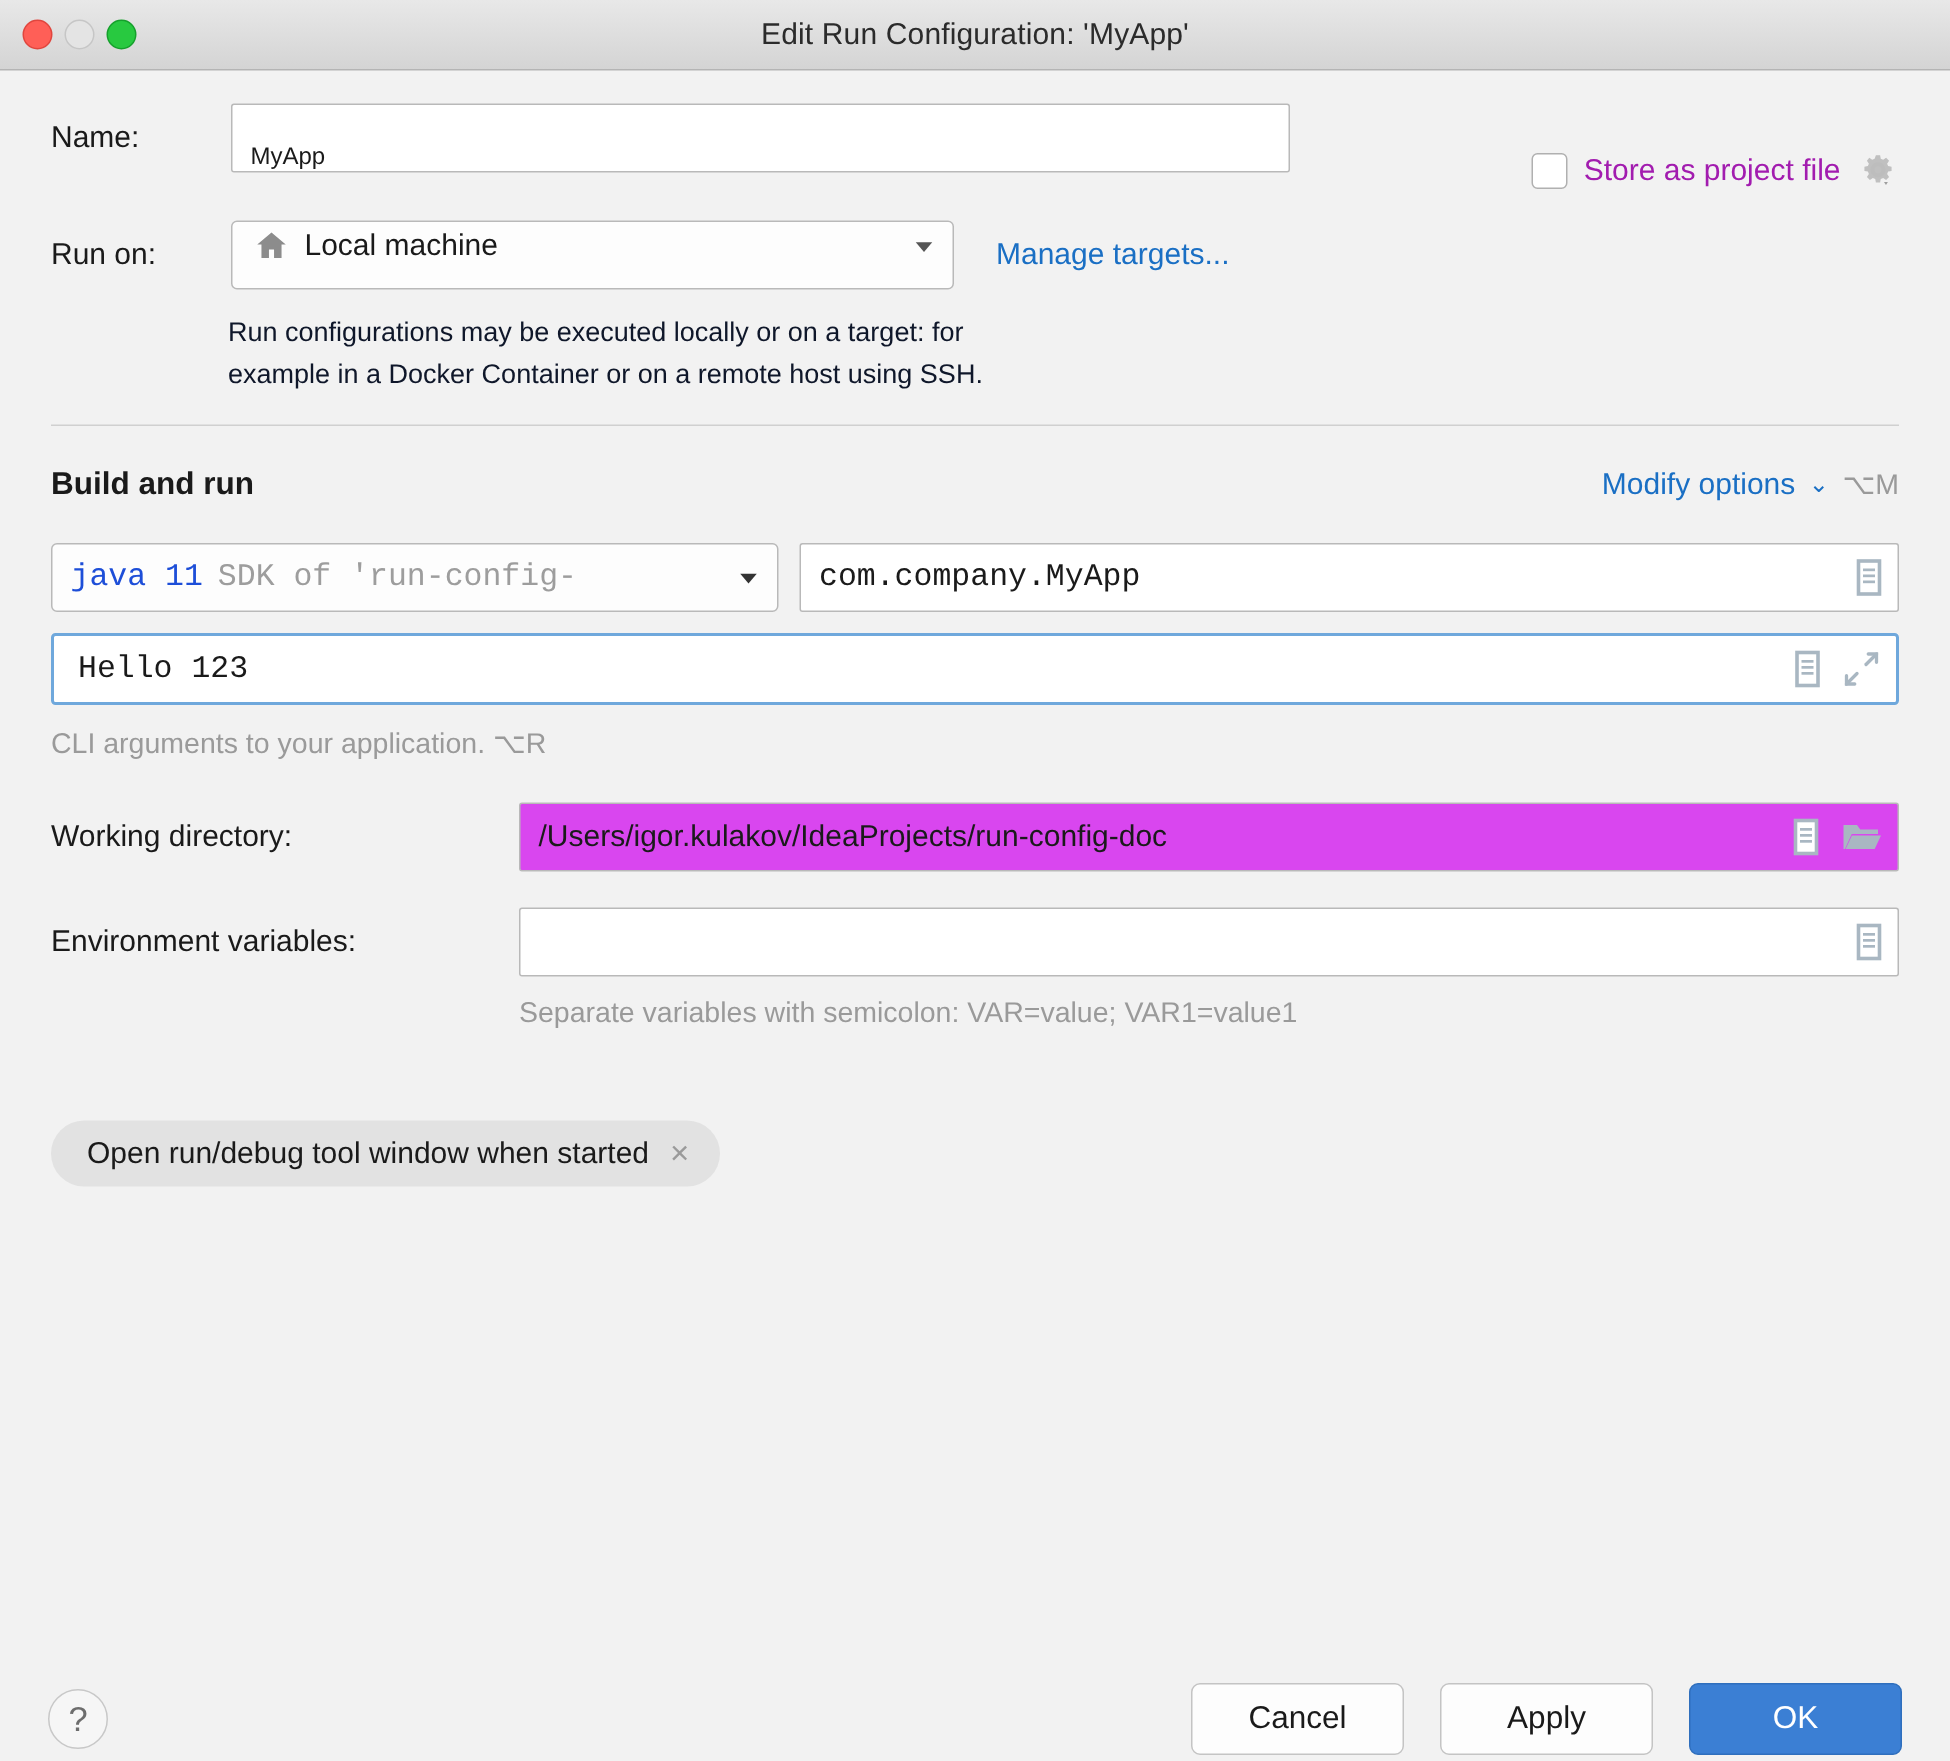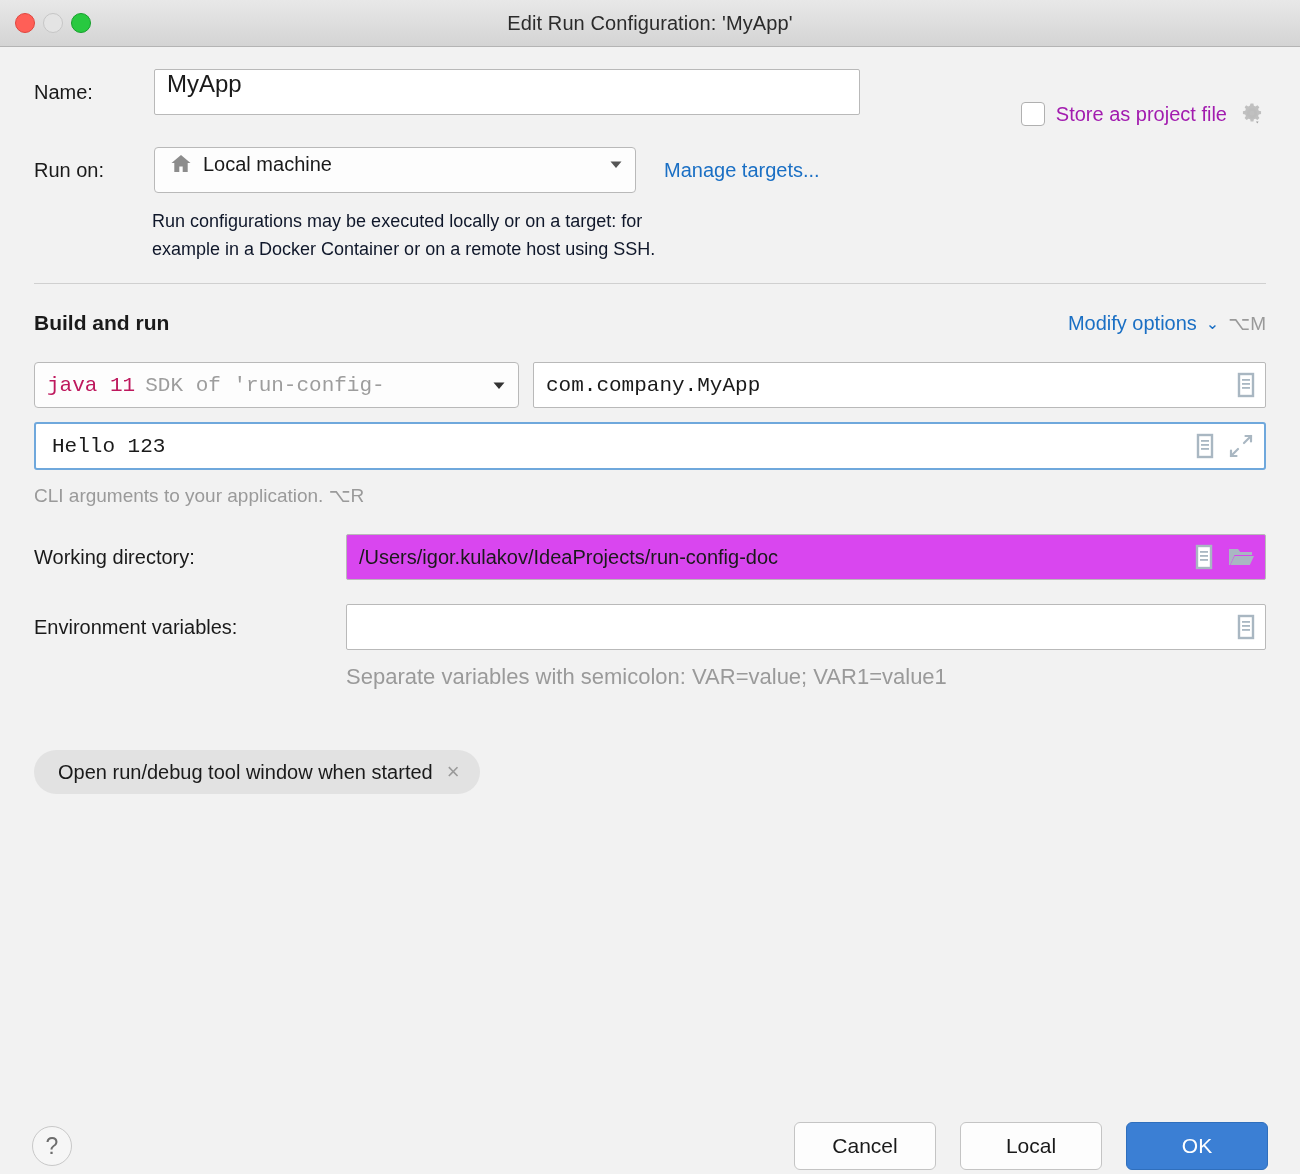--- a/index.html
+++ b/index.html
@@ -34,22 +34,22 @@
 
   .row{ display:flex; align-items:center; }
 
   .label{ font-size:20px; color:#1a1a1a; }
 
   
   .name-row{ margin-top:22px; height:46px; }
   .name-label{ width:120px; }
   .textfield{
     background:#ffffff; border:1px solid #b9b9b9; border-radius:2px;
-    height:46px; display:flex; align-items:flex-start; padding:0 12px;
-    font-size:24px; color:#1a1a1a;
+    height:46px; display:flex; align-items:flex-end; padding:0 12px;
+    font-size:16px; color:#1a1a1a;
   }
   .name-field{ width:706px; }
 
   .store-box{
     position:absolute; right:34px; top:22px; display:flex; align-items:center; height:46px; gap:11px;
   }
   .checkbox{
     width:24px; height:24px; background:#fff; border:1px solid #b0b0b0; border-radius:4px;
   }
   .store-label{ font-size:20px; color:#a21caf; }
@@ -82,21 +82,21 @@
   .shortcut{ color:#9a9a9a; font-size:19px; }
 
   
   .mono{ font-family:"Liberation Mono", monospace; }
   .build-row{ display:flex; margin-top:22px; gap:14px; }
   .sdk-combo{
     width:485px; height:46px; background:#fdfdfd; border:1px solid #b9b9b9; border-radius:4px;
     display:flex; align-items:center; padding:0 10px 0 12px; font-size:21px;
     overflow:hidden; white-space:nowrap;
   }
-  .sdk-main{ color:#be185d; }
+  .sdk-main{ color:#1d4ed8; }
   .sdk-sub{ color:#9d9d9d; margin-left:10px; }
   .sdk-combo .caret{ margin-left:auto; padding-left:6px; }
   .class-field{
     flex:1; height:46px; background:#fff; border:1px solid #b9b9b9; border-radius:2px;
     display:flex; align-items:center; padding:0 8px 0 12px; font-size:21px; color:#1a1a1a;
   }
   .class-field .fieldicons{ margin-left:auto; display:flex; align-items:center; gap:8px; }
 
   
   .args-field{
@@ -118,21 +118,21 @@
   .wd-field .fieldicons{ margin-left:auto; display:flex; align-items:center; gap:12px; }
 
   
   .env-row{ display:flex; align-items:center; margin-top:24px; height:46px; }
   .env-label{ width:312px; font-size:20px; color:#1a1a1a; }
   .env-field{
     flex:1; height:46px; background:#fff; border:1px solid #b9b9b9; border-radius:2px;
     display:flex; align-items:center; padding:0 8px 0 12px; font-size:20px; color:#1a1a1a;
   }
   .env-field .fieldicons{ margin-left:auto; display:flex; align-items:center; }
-  .env-hint{ color:#9a9a9a; font-size:22px; margin-top:14px; margin-left:312px; }
+  .env-hint{ color:#9a9a9a; font-size:19px; margin-top:14px; margin-left:312px; }
 
   
   .chip-wrap{ margin-top:60px; }
   .chip{
     display:inline-flex; align-items:center; gap:14px;
     background:#e2e2e2; border-radius:22px; height:44px; padding:0 20px 0 24px;
     font-size:20px; color:#1a1a1a;
   }
   .chip .x{ color:#9a9a9a; font-size:22px; line-height:1; }
 
@@ -325,18 +325,18 @@
     <div class="chip">
       <span>Open run/debug tool window when started</span>
       <span class="x">×</span>
     </div>
   </div>
 
   <div class="footer">
     <div class="help">?</div>
     <div class="btns">
       <div class="btn secondary">Cancel</div>
-      <div class="btn secondary">Local</div>
+      <div class="btn secondary">Apply</div>
       <div class="btn primary">OK</div>
     </div>
   </div>
 
 </div>
 
 </body></html>

